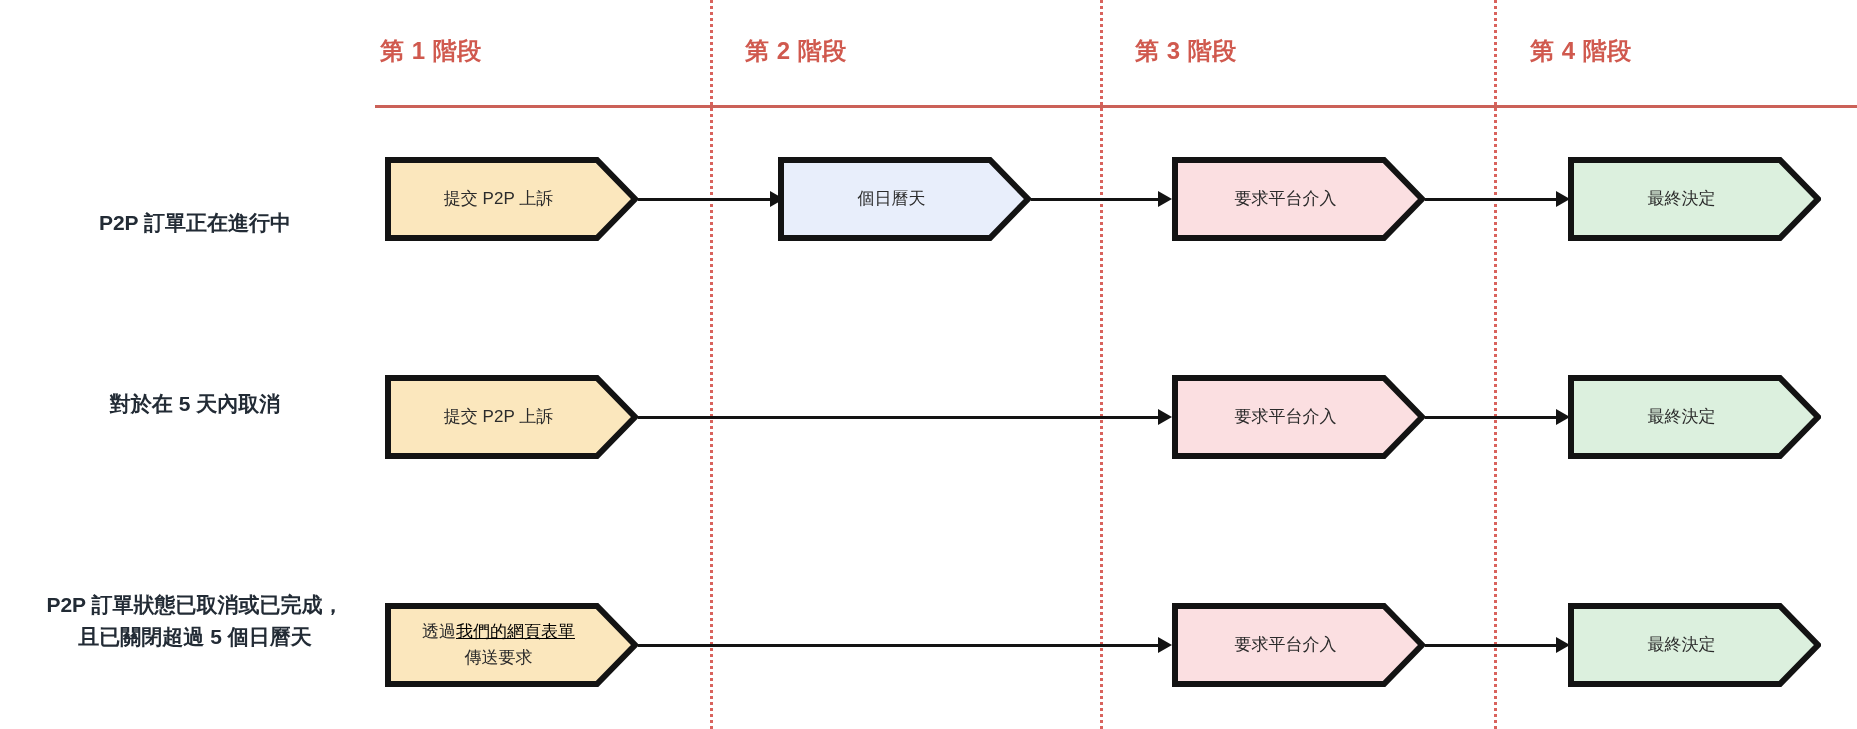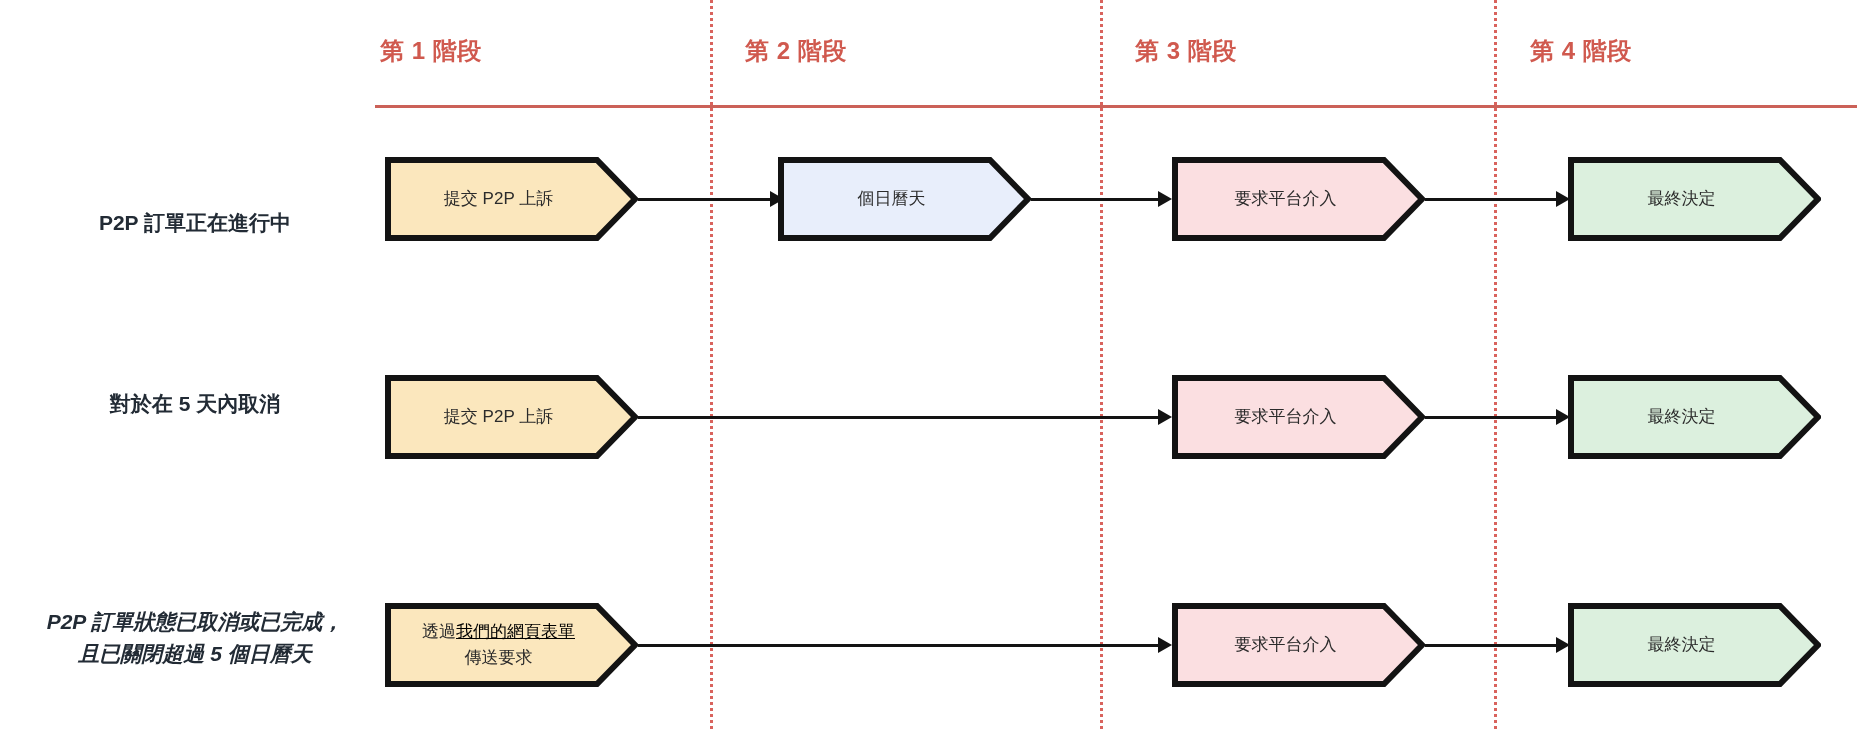--- a/index.html
+++ b/index.html
@@ -112,21 +112,21 @@
   <div class="conn" style="left:1425px;top:416px;width:137px;"></div>
   <div class="arrowhead" style="left:1556px;top:409px;"></div>
 
   <div class="chev" style="left:1568px;top:375px;width:253px;height:84px;">
     <svg class="shape" viewBox="0 0 253 84" preserveAspectRatio="none">
       <polygon points="3,3 212,3 250,42 212,81 3,81" fill="#dcf0de" stroke="#131313" stroke-width="6"></polygon>
     </svg>
     <span class="txt">最終決定</span>
   </div>
 
-  <div class="row-label" style="left:10px;top:606px;width:370px;font-style:italic;">
+  <div class="row-label" style="left:10px;top:589px;width:370px;">
     <div>P2P 訂單狀態已取消或已完成，</div>
     <div>且已關閉超過 5 個日曆天</div>
   </div>
 
   <div class="chev" style="left:385px;top:603px;width:253px;height:84px;">
     <svg class="shape" viewBox="0 0 253 84" preserveAspectRatio="none">
       <polygon points="3,3 212,3 250,42 212,81 3,81" fill="#fbe7bd" stroke="#131313" stroke-width="6"></polygon>
     </svg>
     <span class="txt">
       <span>透過</span><a class="lnk" href="#">我們的網頁表單</a><br>

